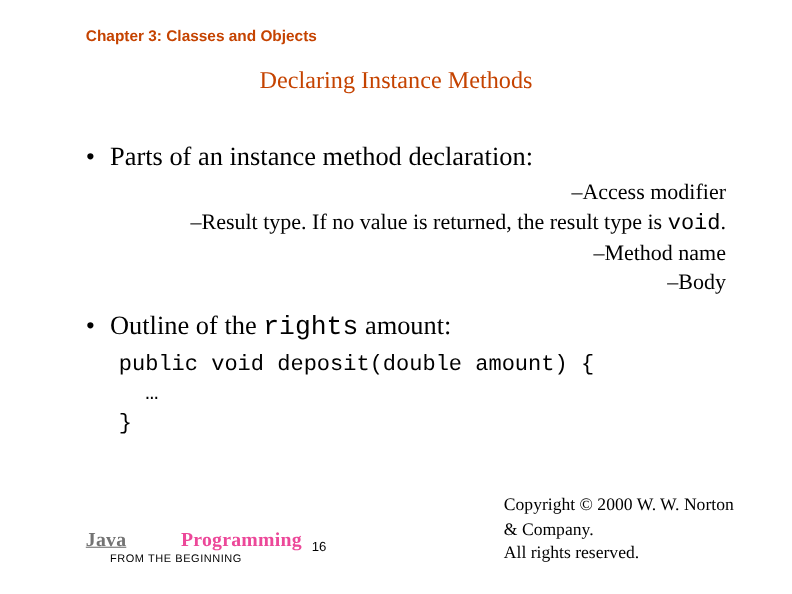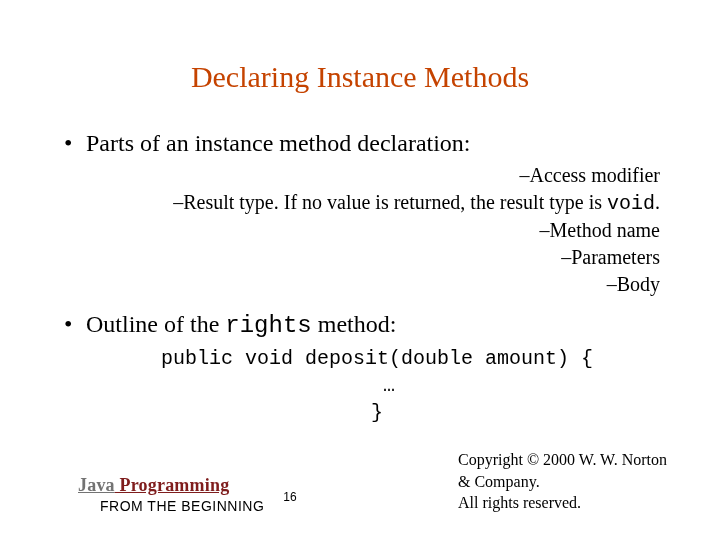--- a/index.html
+++ b/index.html
@@ -26,26 +26,26 @@
     font-size: 14px;
     color: #c54300;
   }
   .title {
     position: absolute;
     top: 60px;
     left: 0;
     width: 720px;
     text-align: center;
     color: #c54300;
-    font-size: 30px;
+    font-size: 22px;
   }
   .body {
     position: absolute;
     top: 120px;
-    left: 64px;
+    left: 78px;
     right: 60px;
   }
   .bullet {
     font-size: 24px;
     margin: 10px 0 6px 0;
   }
   .bullet .dot {
     display: inline-block;
     width: 22px;
   }
@@ -61,44 +61,43 @@
   }
   .mono {
     font-family: Liberation Mono, monospace;
   }
   .code {
     font-family: "Courier New", Courier, monospace;
     font-size: 20px;
     margin-left: 30px;
     margin-top: 6px;
     line-height: 1.35;
-    text-align: center;
   }
   .footer-left {
     position: absolute;
     left: 78px;
     bottom: 26px;
   }
   .footer-left .jp {
     font-family: "Times New Roman", Times, serif;
     font-weight: bold;
     font-size: 18px;
     letter-spacing: 0.2px;
   }
   .footer-left .jp .java {
     color: #737373;
     text-decoration: underline;
   }
   .footer-left .jp .prog {
-    color: #7f1d1d;
-    text-decoration: underline;
+    color: #ec4899;
+    margin-left: 45px;
   }
   .footer-left .from {
     font-family: Arial, Helvetica, sans-serif;
-    font-size: 14px;
+    font-size: 10px;
     letter-spacing: 0.5px;
     margin-top: 2px;
     margin-left: 22px;
     color: #000;
   }
   .footer-center {
     position: absolute;
     bottom: 36px;
     left: 0;
     width: 580px;
@@ -115,47 +114,45 @@
     line-height: 1.35;
     text-align: left;
     width: 220px;
   }
 </style>
 </head>
 <body>
 
 <div class="slide">
 
+  <div class="chapter">Chapter 3: Classes and Objects</div>
 
   <div class="title">Declaring Instance Methods</div>
 
   <div class="body">
 
     <div class="bullet">
       <span class="dot">•</span><span>Parts of an instance method declaration:</span>
     </div>
 
     <div class="sub">
       <span class="dash">–</span><span>Access modifier</span>
     </div>
     <div class="sub">
       <span class="dash">–</span><span>Result type. If no value is returned, the result type is </span><span class="mono">void</span><span>.</span>
     </div>
     <div class="sub">
       <span class="dash">–</span><span>Method name</span>
     </div>
     <div class="sub">
-      <span class="dash">–</span><span>Parameters</span>
-    </div>
-    <div class="sub">
       <span class="dash">–</span><span>Body</span>
     </div>
 
     <div class="bullet" style="margin-top:14px">
-      <span class="dot">•</span><span>Outline of the </span><span class="mono">rights</span><span> method:</span>
+      <span class="dot">•</span><span>Outline of the </span><span class="mono">rights</span><span> amount:</span>
     </div>
 
     <div class="code">
       <div>public void deposit(double amount) {</div>
       <div style="white-space:pre">  …</div>
       <div>}</div>
     </div>
 
   </div>
 

